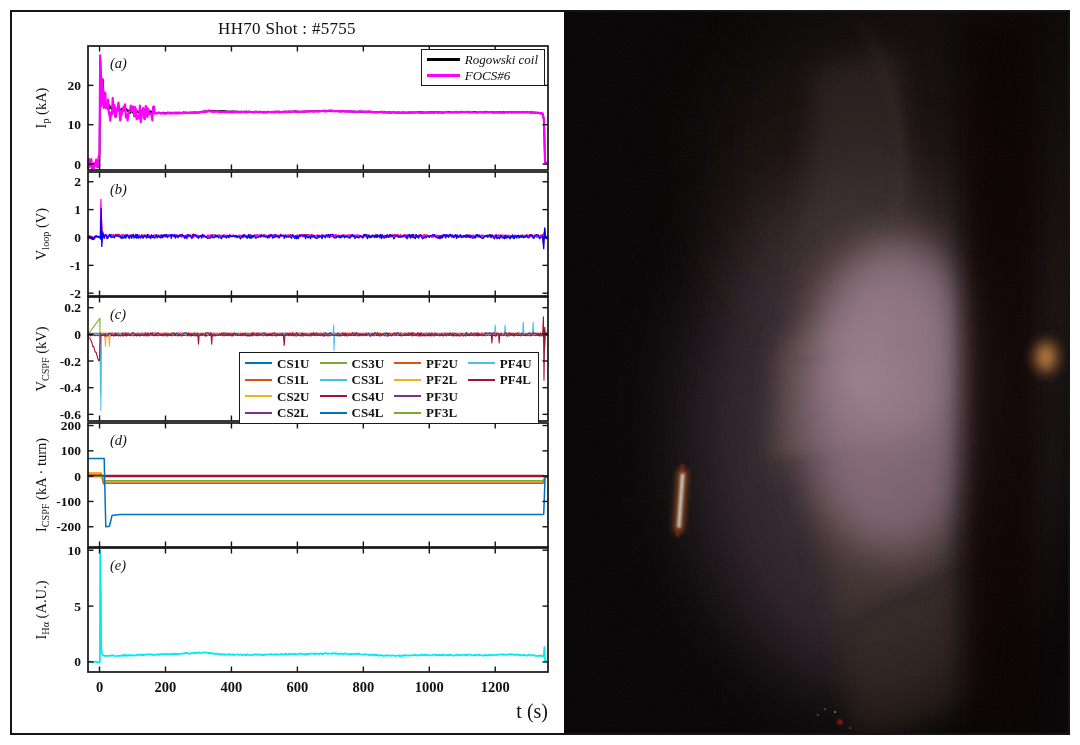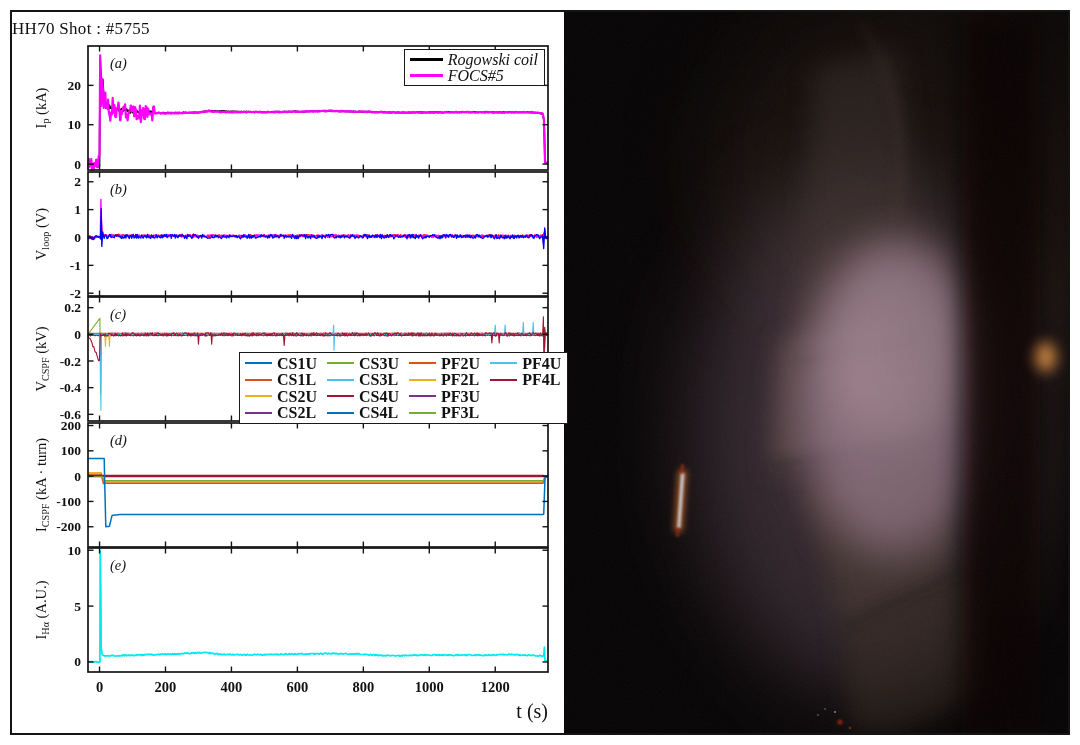--- a/index.html
+++ b/index.html
@@ -1,33 +1,33 @@
 <!DOCTYPE html>
 <html><head>
 <meta charset="utf-8">
 <style>
   html,body{margin:0;padding:0;background:#fff;width:1080px;height:745px;
     font-family:"Liberation Serif",serif;color:#111;overflow:hidden}
   #figure{position:relative;width:1080px;height:745px;background:#fff}
   .frame{position:absolute;left:10px;top:10px;width:1060px;height:725px;
     border:2px solid #141414;box-sizing:border-box;background:#fff}
   #plots{position:absolute;left:12px;top:12px;width:550px;height:719px;background:#fff}
-  #plot-title{position:absolute;left:0;top:7px;width:550px;text-align:left;
+  #plot-title{position:absolute;left:0;top:7px;width:550px;text-align:center;
     font-size:17px;letter-spacing:.3px}
   #xlabel{position:absolute;left:76px;top:688px;width:460px;text-align:right;font-size:20px}
   #axes{position:absolute;left:0;top:0}
   #axes text{font-family:"Liberation Serif",serif;fill:#111}
   .ticklab{font-size:13.5px;font-weight:700}
   .xticklab{font-size:14.5px;font-weight:700}
   .panel-letter{font-size:14.5px;font-style:italic;font-weight:400}
   .ylab{position:absolute;white-space:nowrap;transform:translate(-50%,-50%) rotate(-90deg);
     font-size:14.5px}
   .ylab sub{font-size:.7em}
   .legend{position:absolute;background:#fff;border:1.4px solid #1a1a1a;
-    padding:2px 6px 2px 5px;line-height:15.5px;font-size:16px;z-index:5}
+    padding:2px 6px 2px 5px;line-height:15.5px;font-size:13px;z-index:5}
   .legend .row{display:flex;align-items:center;white-space:nowrap}
   .legend .sw{display:inline-block;height:0;border-top-style:solid;margin-right:5px}
   .legend.italic .lab{font-style:italic}
   .legend-grid{display:grid;grid-auto-flow:column;grid-template-rows:repeat(4,16.5px);
     column-gap:10px;align-items:center}
   #photo{position:absolute;left:564px;top:12px;width:504px;height:721px;background:#070405}
   #photo svg{display:block}
 </style>
 </head>
 <body>
@@ -235,21 +235,21 @@
       </svg>
     <div id="xlabel">t (s)</div>
   <div class="ylab" style="left: 30px; top: 96px;"><span>I</span><sub>p</sub><span> (kA)</span></div>
       <div class="legend italic" style="right: 17px; top: 37px;">
         <div class="row">
           <span class="sw" style="width: 33px; border-top-width: 3px; border-top-color: rgb(0, 0, 0);"></span>
           <span class="lab">Rogowski coil</span>
         </div>
         <div class="row">
           <span class="sw" style="width: 33px; border-top-width: 3px; border-top-color: rgb(255, 0, 255);"></span>
-          <span class="lab">FOCS#5</span>
+          <span class="lab">FOCS#6</span>
         </div>
       </div>
       <div class="ylab" style="left: 30px; top: 222px;"><span>V</span><sub>loop</sub><span> (V)</span></div>
       <div class="ylab" style="left: 30px; top: 347px;"><span>V</span><sub>CSPF</sub><span> (kV)</span></div>
       <div class="legend" style="left: 227px; top: 340px; font-weight: bold;">
         <div class="legend-grid">
           <div class="row">
             <span class="sw" style="width: 27px; border-top-width: 2.4px; border-top-color: rgb(0, 114, 189);"></span>
             <span class="lab">CS1U</span>
           </div>

